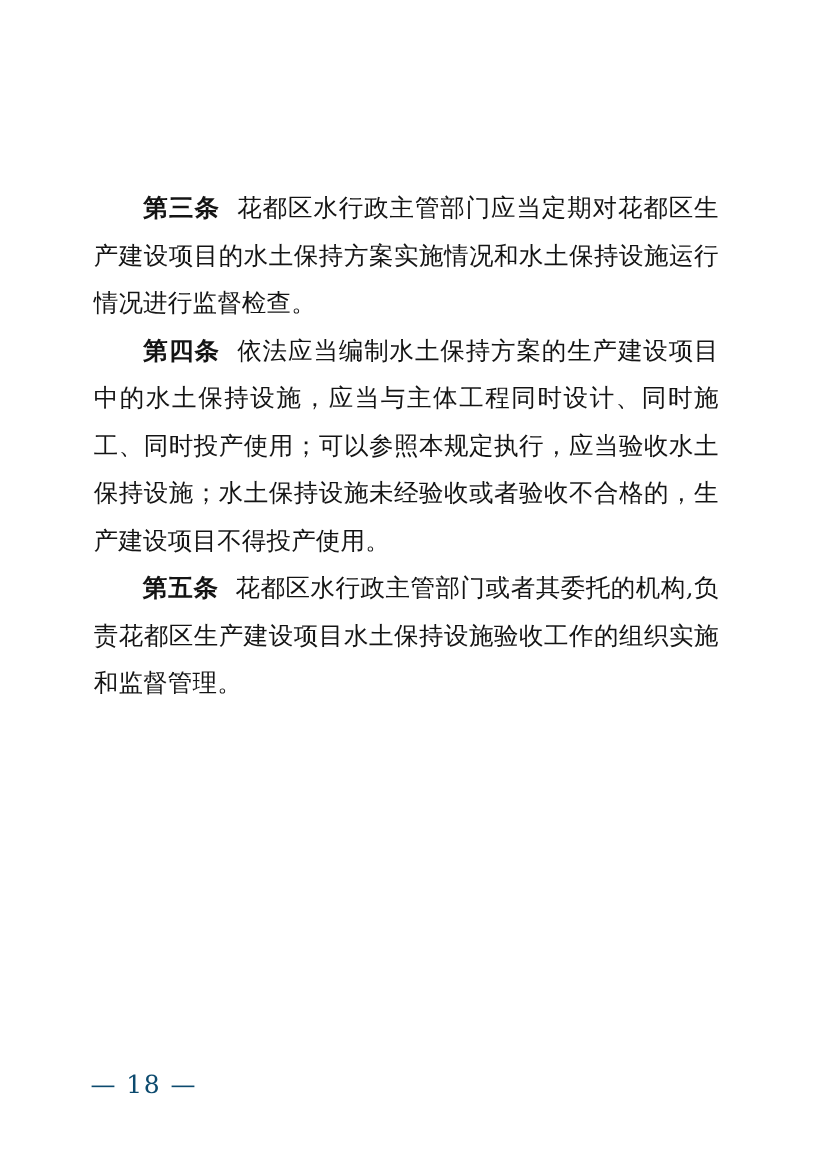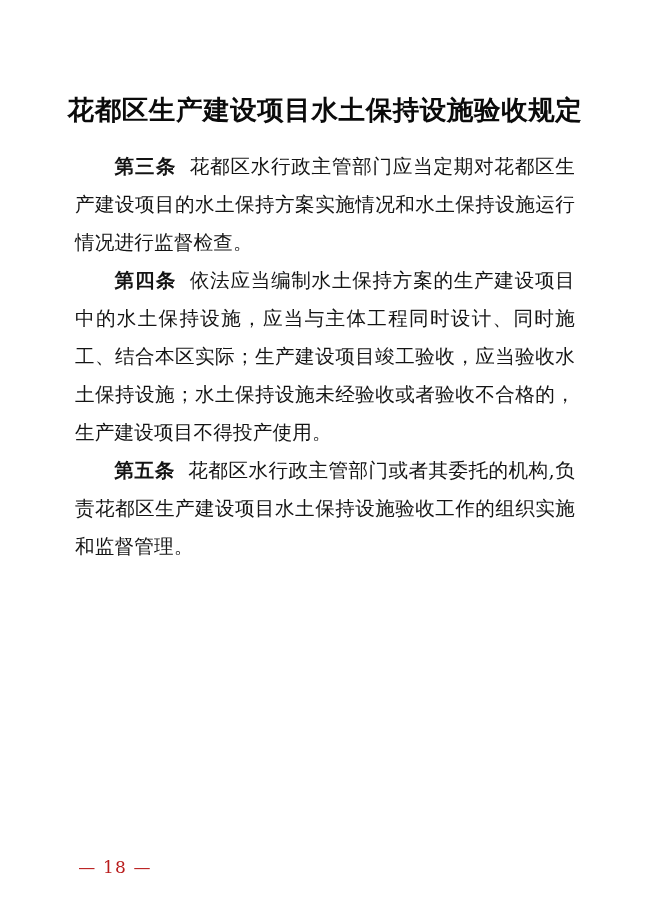--- a/index.html
+++ b/index.html
@@ -85,45 +85,44 @@
     width: 650px;
   }
 
   .page-number {
     position: absolute;
     left: 60px;
     top: 0;
     width: 110px;
     text-align: center;
     font-family: "DejaVu Serif", "Liberation Serif", serif;
-    font-size: 17px;
+    font-size: 20px;
     line-height: 24px;
-    color: #b91c1c;
+    color: #0c4a6e;
     letter-spacing: 1.2px;
     white-space: nowrap;
   }
 </style>
 </head>
 <body>
 
 <div class="page">
 
-  <h1 class="doc-title">花都区生产建设项目水土保持设施验收规定</h1>
 
   <div class="body-block">
 
 
 
 
     <p class="para">
       <span class="indent"></span><span class="article-no">第三条</span><span class="gap"></span><span>花都区水行政主管部门应当定期对花都区生产建设项目的水土保持方案实施情况和水土保持设施运行情况进行监督检查。</span>
     </p>
 
     <p class="para">
-      <span class="indent"></span><span class="article-no">第四条</span><span class="gap"></span><span>依法应当编制水土保持方案的生产建设项目中的水土保持设施，应当与主体工程同时设计、同时施工、结合本区实际；生产建设项目竣工验收，应当验收水土保持设施；水土保持设施未经验收或者验收不合格的，生产建设项目不得投产使用。</span>
+      <span class="indent"></span><span class="article-no">第四条</span><span class="gap"></span><span>依法应当编制水土保持方案的生产建设项目中的水土保持设施，应当与主体工程同时设计、同时施工、同时投产使用；可以参照本规定执行，应当验收水土保持设施；水土保持设施未经验收或者验收不合格的，生产建设项目不得投产使用。</span>
     </p>
 
     <p class="para">
       <span class="indent"></span><span class="article-no">第五条</span><span class="gap"></span><span>花都区水行政主管部门或者其委托的机构,负责花都区生产建设项目水土保持设施验收工作的组织实施和监督管理。</span>
     </p>
 
   </div>
 
   <div class="footer">
     <div class="page-number">— 18 —</div>

